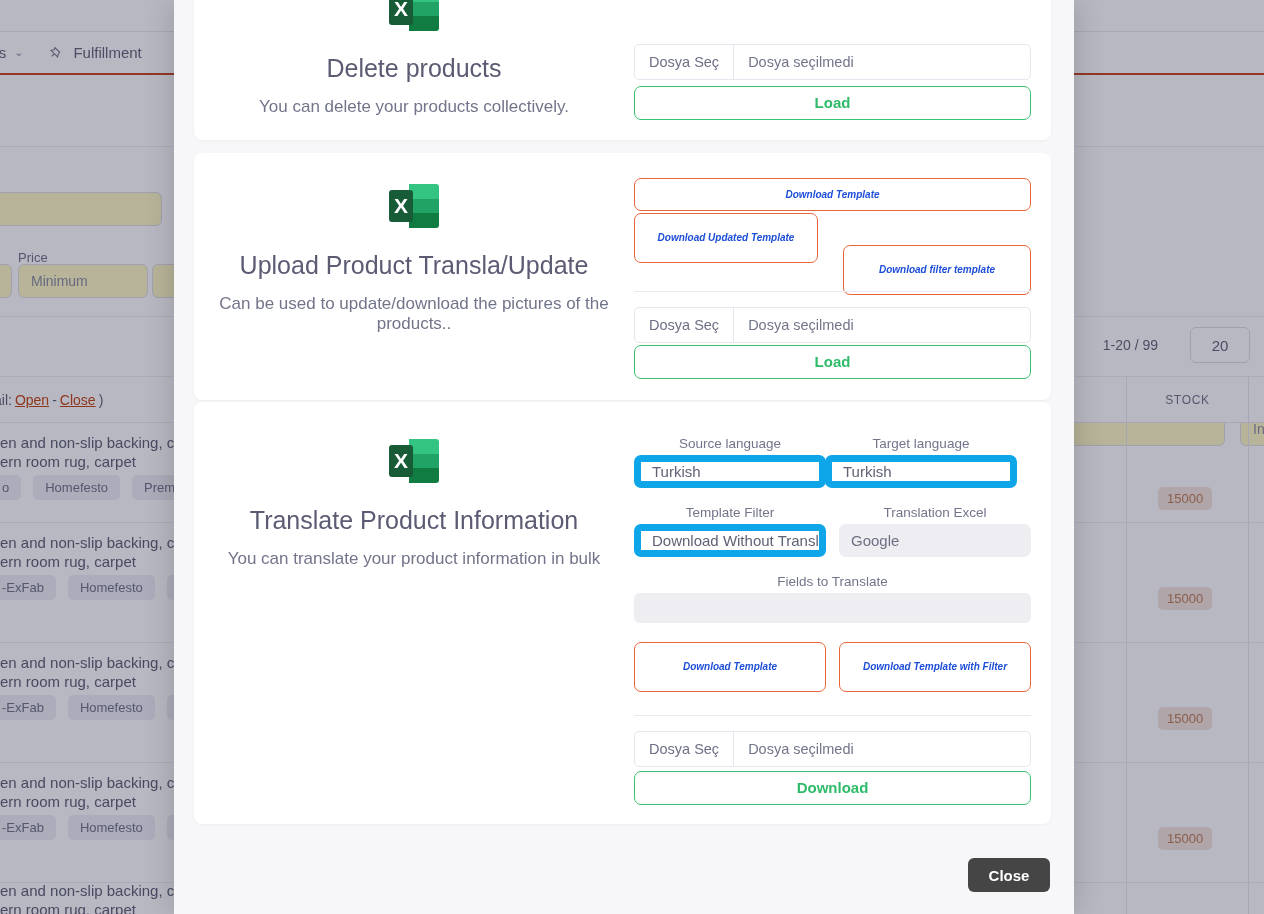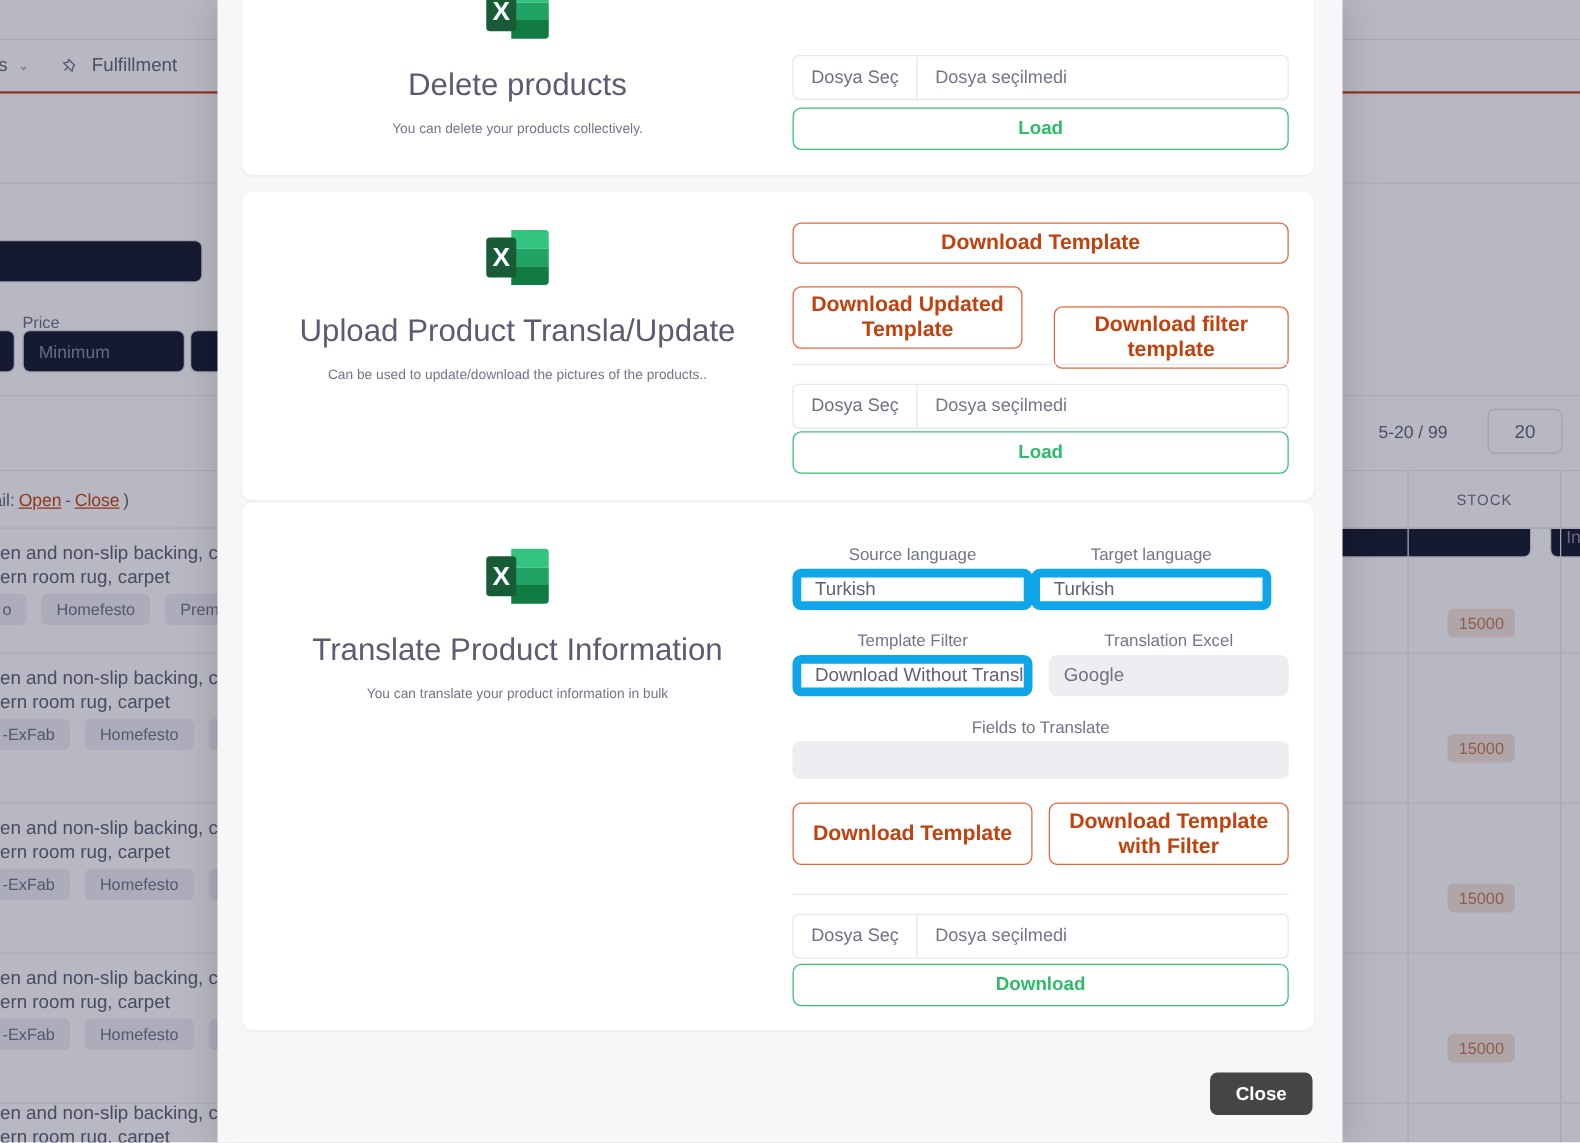--- a/index.html
+++ b/index.html
@@ -44,21 +44,21 @@
     background: #ffffff; border-bottom: 1px solid #ececf3;
   }
 
   .bg-filters {
     position: absolute; left: 0; top: 147px; width: 1264px; height: 170px;
     background: #ffffff; border-bottom: 1px solid #ececf3;
   }
   .fl { position: absolute; font-size: 13px; color: #6d7084; }
   .fi {
     position: absolute; height: 34px; border: 1px solid #dcdce6;
-    border-radius: 6px; background: #0f172a;
+    border-radius: 6px; background: #fef9c3;
     display: flex; align-items: center; padding: 0 12px;
     font-size: 14px; color: #8a8da0; white-space: nowrap; overflow: hidden;
   }
   .fbtn {
     position: absolute; height: 34px; border: 1px solid #dcdce6;
     border-radius: 6px; background: #fff;
     display: flex; align-items: center; gap: 8px; padding: 0 12px;
     font-size: 14px; color: #6d7084; white-space: nowrap; overflow: hidden;
   }
 
@@ -136,33 +136,33 @@
   .card-left {
     position: absolute; left: 0; top: 0; width: 440px;
     display: flex; flex-direction: column; align-items: center;
   }
   .xls-icon { width: 62px; height: 62px; position: relative; }
   .card-title {
     font-size: 25px; color: #5b5b73; font-weight: 400;
     text-align: center; margin-top: 14px;
   }
   .card-sub {
-    font-size: 11px; color: #72758a; text-align: center; margin-top: 14px;
+    font-size: 17px; color: #72758a; text-align: center; margin-top: 14px;
     padding: 0 12px;
   }
 
   .card-right { position: absolute; left: 440px; top: 0; width: 397px; }
 
   .btn {
     border-radius: 7px; background: #fff;
     display: flex; align-items: center; justify-content: center;
     text-align: center; font-weight: bold; cursor: pointer;
     line-height: 1.18;
   }
-  .btn-orange { border: 1px solid #e8653a; color: #c2410c; font-size: 17px; }
+  .btn-orange { border: 1px solid #e8653a; color: #1d4ed8; font-size: 10px; font-style: italic; }
   .btn-green  { border: 1px solid #38c172; color: #2fbb6a; font-size: 15px; font-weight: bold; }
 
   .hr { height: 1px; background: #e9e9ef; }
 
   .filebox {
     display: flex; height: 36px; border: 1px solid #e6e6ee; border-radius: 5px;
     overflow: hidden; background: #fff;
   }
   .filebox .fb-btn {
     display: flex; align-items: center; padding: 0 14px;
@@ -246,21 +246,21 @@
           <path d="M18 13v6a2 2 0 0 1-2 2H5a2 2 0 0 1-2-2V8a2 2 0 0 1 2-2h6"></path>
           <path d="M15 3h6v6"></path>
             <path d="M10 14L21 3"></path>
         </svg>
       </span>
       <span>Excel transact</span>
     </div>
   </div>
 
   <div class="bg-pagerow">
-    <div class="pg-count">5-20 / 99</div>
+    <div class="pg-count">1-20 / 99</div>
     <div class="pg-size">20</div>
   </div>
 
   <div class="bg-mailline" style="padding-left:0;">
     <span style="margin-left:-6px;">ail:</span>
     <a href="#">Open</a>
     <span>-</span>
     <a href="#">Close</a>
     <span>)</span>
   </div>
@@ -381,21 +381,21 @@
           <rect x="6" y="15" width="24" height="32" rx="3" fill="#185c37"></rect>
           <text x="18" y="38" font-family="Liberation Sans, sans-serif" font-size="21" font-weight="bold" fill="#ffffff" text-anchor="middle">X</text>
         </svg>
       </div>
       <div class="card-title">Upload Product Transla/Update</div>
       <div class="card-sub">Can be used to update/download the pictures of the products..</div>
     </div>
 
     <div class="card-right" style="top:0;">
       <div class="btn btn-orange" style="position:absolute; left:0; top:25px; width:397px; height:33px;">Download Template</div>
-      <div class="btn btn-orange" style="position:absolute; left:0; top:76px; width:184px; height:50px;">Download Updated Template</div>
+      <div class="btn btn-orange" style="position:absolute; left:0; top:60px; width:184px; height:50px;">Download Updated Template</div>
       <div class="btn btn-orange" style="position:absolute; left:209px; top:68px; width:188px; height:50px;margin-top:24px;">Download filter template</div>
       <div class="hr" style="position:absolute; left:0; top:138px; width:397px;"></div>
       <div class="filebox" style="position:absolute; left:0; top:154px; width:397px;">
         <span class="fb-btn">Dosya Seç</span>
         <span class="fb-name">Dosya seçilmedi</span>
       </div>
       <div class="btn btn-green" style="position:absolute; left:0; top:192px; width:397px; height:34px;">Load</div>
     </div>
   </div>
 

